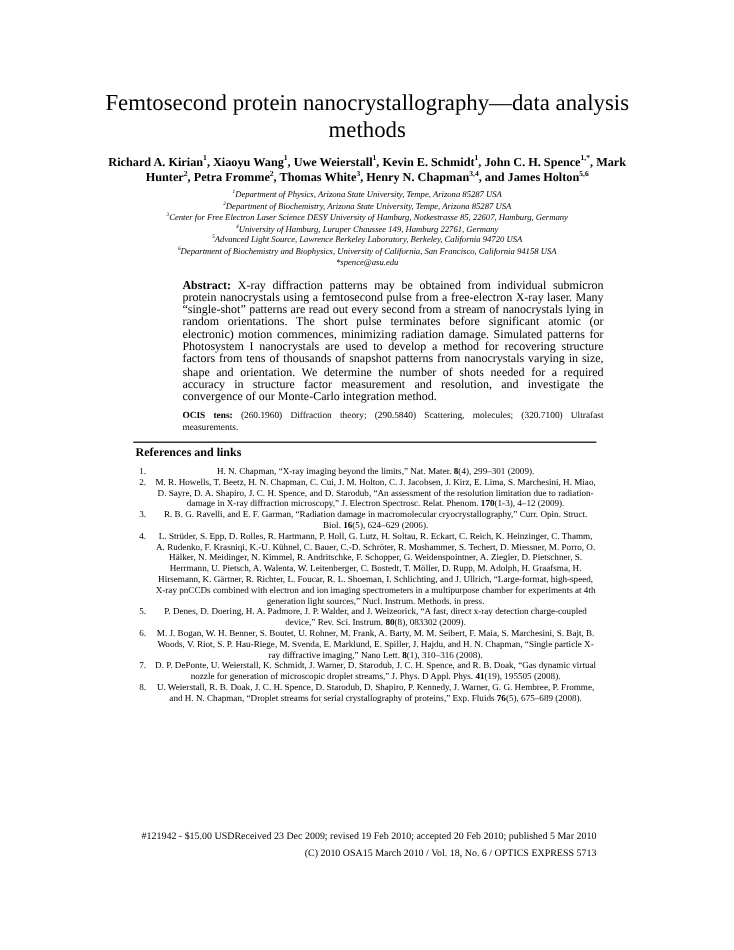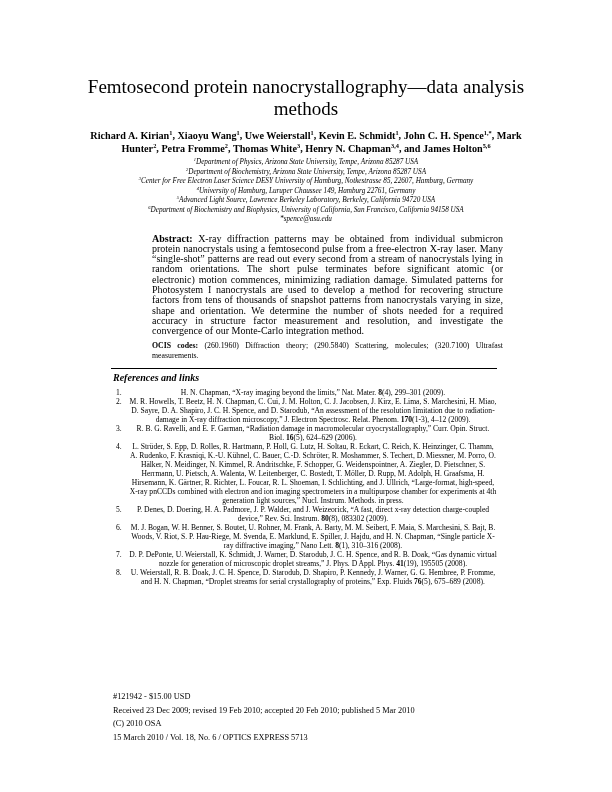--- a/index.html
+++ b/index.html
@@ -41,35 +41,35 @@
     margin:5px 0 0 152px;width:351px;
     font-size:7.8px;line-height:9.2px;text-align:justify;
   }
 
   .rule{
     margin:8px 0 0 111px;width:386px;
     border:none;border-top:1px solid #000;height:0;
   }
   .refs-heading{
     margin:3px 0 0 113px;
-    font-size:10px;font-weight:bold;line-height:12px;font-style:italic;
+    font-size:10px;font-weight:bold;line-height:12px;
   }
   .refs{
     margin:4px 0 0 113px;width:384px;
     font-size:7.6px;line-height:9px;
   }
   .ref{display:flex;}
   .ref-num{flex:none;width:13px;padding-left:3px;}
   .ref-text{flex:1;text-align:center;}
 
   .footer{
     position:absolute;left:113px;top:690px;width:384px;
     font-size:8.3px;line-height:13.5px;
   }
-  .footer-row{display:flex;justify-content:flex-end;flex-direction:column;}
+  .footer-row{display:flex;justify-content:flex-end;}
 </style>
 </head>
 <body>
 
 <div class="page">
 
   <div class="header">
     <div class="title">Femtosecond protein nanocrystallography—data analysis methods</div>
     <div class="authors">Richard A. Kirian<sup>1</sup>, Xiaoyu Wang<sup>1</sup>, Uwe Weierstall<sup>1</sup>, Kevin E. Schmidt<sup>1</sup>, John C. H. Spence<sup>1,*</sup>, Mark Hunter<sup>2</sup>, Petra Fromme<sup>2</sup>, Thomas White<sup>3</sup>, Henry N. Chapman<sup>3,4</sup>, and James Holton<sup>5,6</sup></div>
     <div class="affiliations">
@@ -79,21 +79,21 @@
         <div><sup>4</sup>University of Hamburg, Luruper Chaussee 149, Hamburg 22761, Germany</div>
         <div><sup>5</sup>Advanced Light Source, Lawrence Berkeley Laboratory, Berkeley, California 94720 USA</div>
         <div><sup>6</sup>Department of Biochemistry and Biophysics, University of California, San Francisco, California 94158 USA</div>
       </div>
     <div class="email-line"><a href="#">*spence@asu.edu</a></div>
   </div>
 
   <div class="abstract"><b>Abstract:</b> <span>X-ray diffraction patterns may be obtained from individual submicron protein nanocrystals using a femtosecond pulse from a free-electron X-ray laser. Many “single-shot” patterns are read out every second from a stream of nanocrystals lying in random orientations. The short pulse terminates before significant atomic (or electronic) motion commences, minimizing radiation damage. Simulated patterns for Photosystem I nanocrystals are used to develop a method for recovering structure factors from tens of thousands of snapshot patterns from nanocrystals varying in size, shape and orientation. We determine the number of shots needed for a required accuracy in structure factor measurement and resolution, and investigate the convergence of our Monte-Carlo integration method.</span></div>
 
 
-  <div class="ocis"><b>OCIS codes:</b> <span>(260.1960) Diffraction theory; (290.5840) Scattering, molecules; (320.7100) Ultrafast measurements.</span></div>
+  <div class="ocis"><b>OCIS tens:</b> <span>(260.1960) Diffraction theory; (290.5840) Scattering, molecules; (320.7100) Ultrafast measurements.</span></div>
 
   <hr class="rule">
 
   <div class="refs-heading">References and links</div>
 
   <div class="refs">
       <div class="ref">
         <span class="ref-num">1.</span>
         <span class="ref-text">H. N. Chapman, “X-ray imaging beyond the limits,” Nat. Mater. <b>8</b>(4), 299–301 (2009).</span>
       </div>

